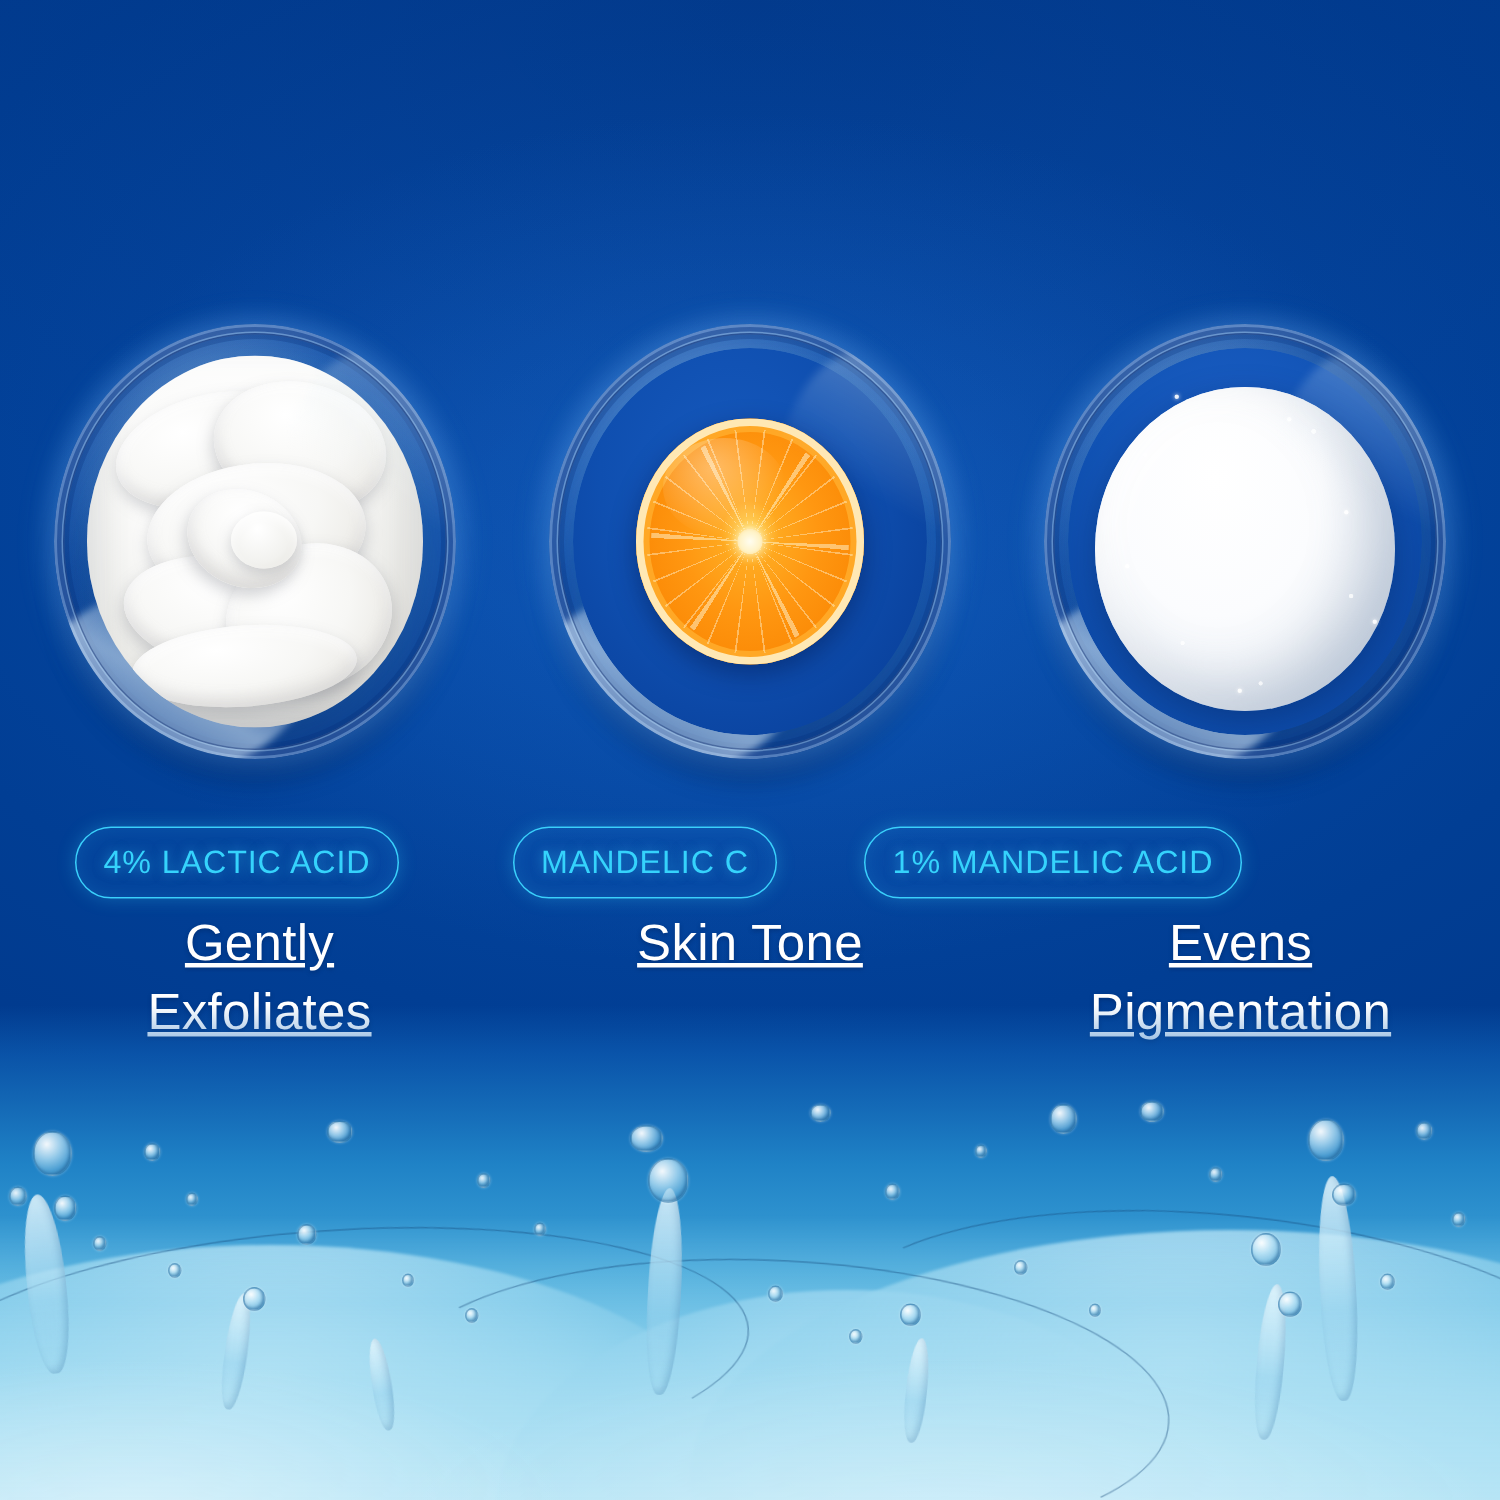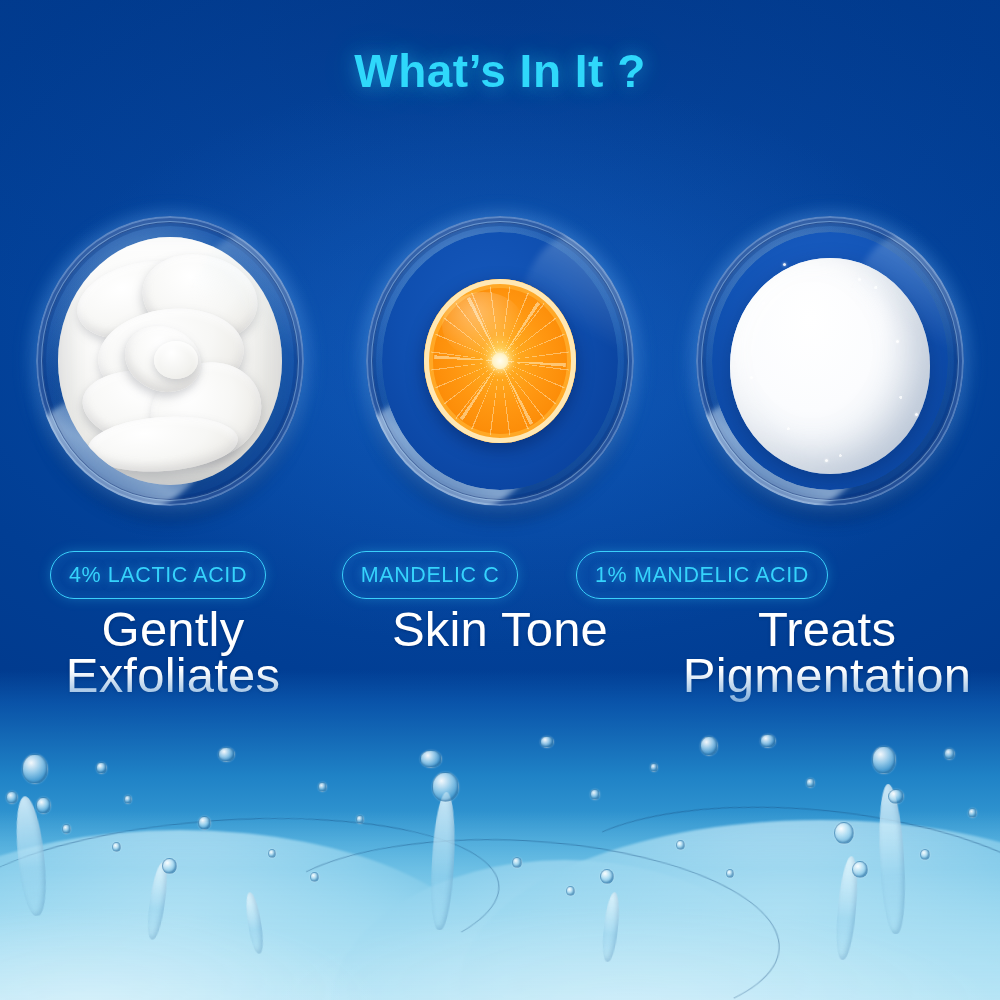--- a/index.html
+++ b/index.html
@@ -281,26 +281,27 @@
   
   .captions{
     position:absolute; top:606px; left:0; width:1000px;
     display:flex; justify-content:space-between;
     padding:0 14px;
   }
   .cap-cell{ width:318px; text-align:center; }
   .cap-line{
     display:block;
     color:#ffffff;
-    font-size:49px;
+    font-size:34px;
     line-height:46px;
     font-weight:400;
     letter-spacing:0.2px;
     text-shadow:0 1px 3px rgba(0,25,75,0.35);
     font-family:"Liberation Sans", sans-serif;
+    text-decoration:underline;
   }
 
   
   .water{
     position:absolute; left:0; bottom:0;
     width:1000px; height:330px;
     overflow:hidden;
   }
   .water-sky{
     position:absolute; inset:0;
@@ -373,23 +374,20 @@
   
   .sr{ position:absolute; width:1px;height:1px;overflow:hidden;clip:rect(0 0 0 0); }
 </style>
 </head>
 <body>
 
 <div id="stage">
 
   <div class="bg-vignette"></div>
 
-  <div class="title-wrap">
-    <span class="title">What’s In It ?</span>
-  </div>
 
   <div class="cols">
 
     <div class="col">
       <div class="dish">
         <div class="halo"></div>
         <div class="dish-shadow"></div>
         <div class="glass">
           <div class="content">
             <div class="cream">
@@ -469,21 +467,21 @@
 
   <div class="captions">
     <div class="cap-cell">
       <span class="cap-line">Gently</span>
       <span class="cap-line">Exfoliates</span>
     </div>
     <div class="cap-cell">
       <span class="cap-line">Skin Tone</span>
     </div>
     <div class="cap-cell">
-      <span class="cap-line">Treats</span>
+      <span class="cap-line">Evens</span>
       <span class="cap-line">Pigmentation</span>
     </div>
   </div>
 
   <div class="water">
     <div class="water-sky"></div>
 
     <div class="crest crest-l"></div>
     <div class="crest crest-m"></div>
     <div class="crest crest-r"></div>

